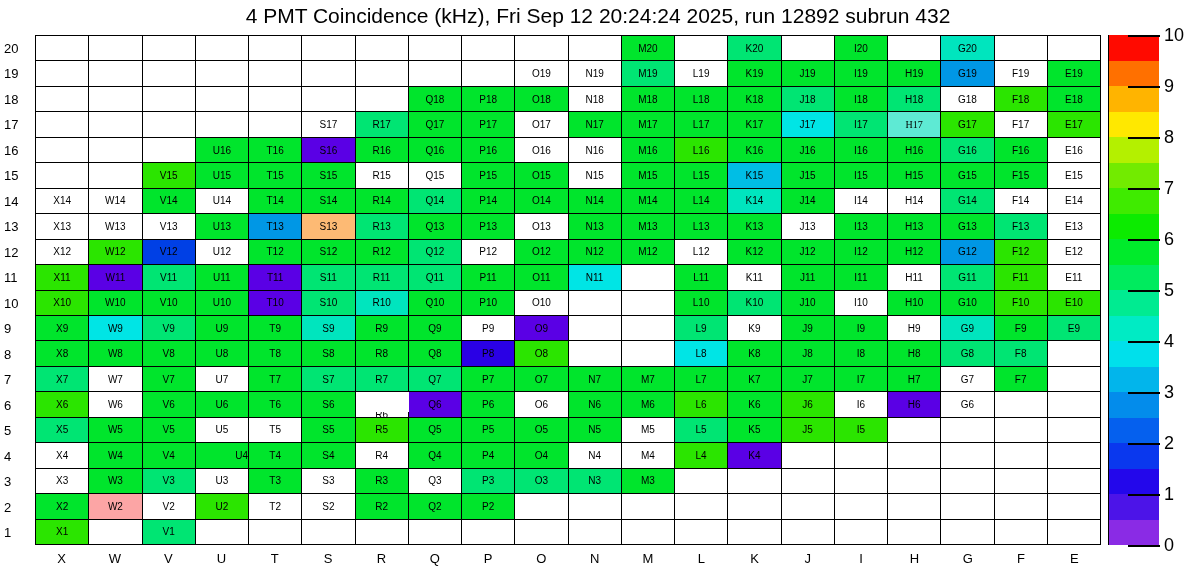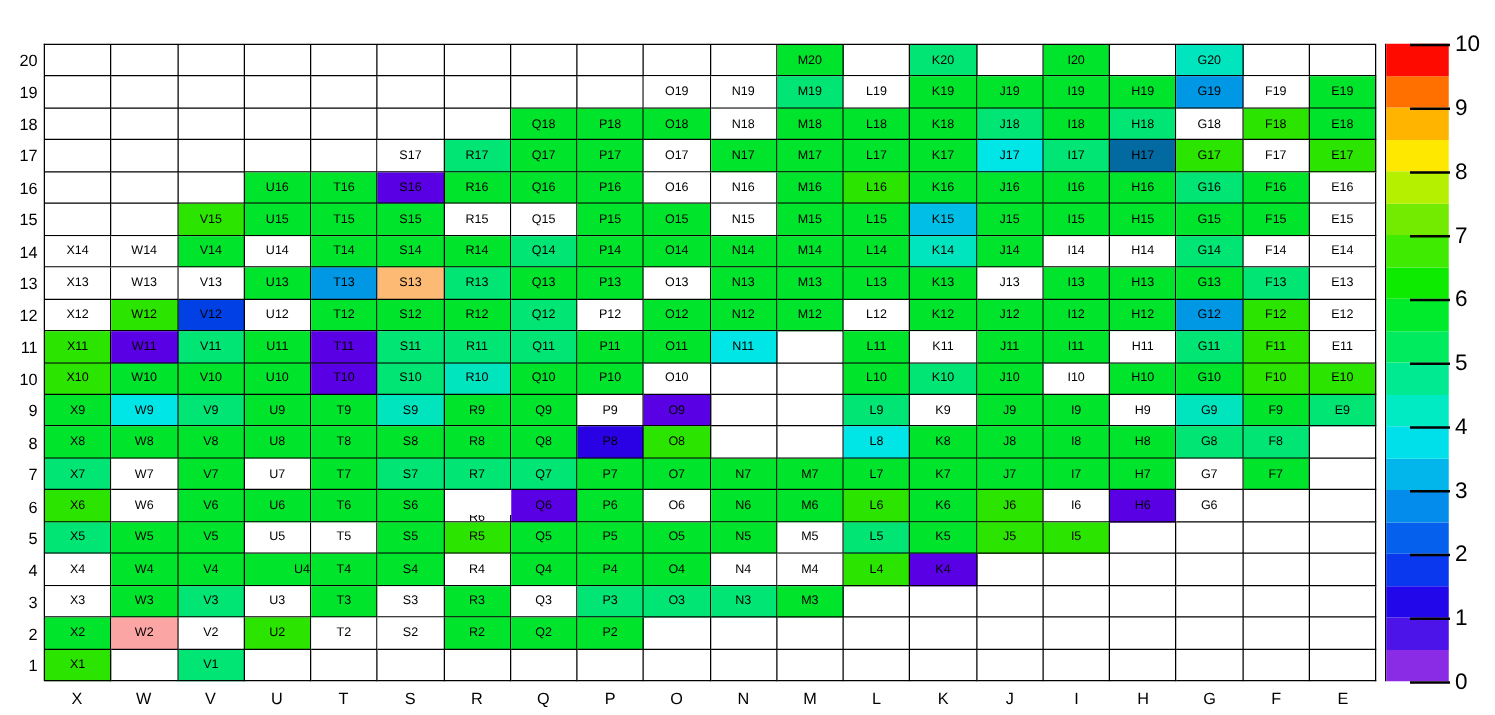--- a/index.html
+++ b/index.html
@@ -15,34 +15,35 @@
     position:absolute; left:35px; top:35px; width:1066px; height:510px;
     display:grid; grid-template-columns:repeat(20,1fr); grid-template-rows:repeat(20,1fr);
     border-top:1px solid #000; border-left:1px solid #000; box-sizing:border-box;
     background:#fff;
   }
   .cell {
     border-right:1px solid #000; border-bottom:1px solid #000; box-sizing:border-box;
     display:flex; align-items:center; justify-content:center; overflow:hidden;
   }
   .cell span { font-size:10px; color:#000; }
-  .yl { position:absolute; width:26px; text-align:right; font-size:13px; color:#000; }
+  .yl { position:absolute; width:26px; text-align:left; font-size:13px; color:#000; }
   .xl { position:absolute; width:53px; text-align:center; font-size:13px; color:#000; }
   #colorbar {
     position:absolute; left:1108px; top:35px; width:50px; height:510px;
     border-left:1px solid #000; box-sizing:content-box;
   }
   .cb-seg { position:absolute; left:0; width:50px; }
   .cb-tick { position:absolute; height:0; border-top:2px solid #000; width:32px; left:1128px; }
   .cb-lab { position:absolute; left:1164px; font-size:18px; color:#000; }
 </style>
 </head>
 <body>
 
 <div id="canvas">
+  <div id="title">4 PMT Coincidence (kHz), Fri Sep 12 20:24:24 2025, run 12892 subrun 432</div>
   <div id="plot">
       <div class="cell"></div>
       <div class="cell"></div>
       <div class="cell"></div>
       <div class="cell"></div>
       <div class="cell"></div>
       <div class="cell"></div>
       <div class="cell"></div>
       <div class="cell"></div>
       <div class="cell"></div>
@@ -184,21 +185,21 @@
       </div>
       <div class="cell" style="background: rgb(0, 229, 44);">
         <span>K17</span>
       </div>
       <div class="cell" style="background: rgb(0, 229, 229);">
         <span>J17</span>
       </div>
       <div class="cell" style="background: rgb(0, 229, 115);">
         <span>I17</span>
       </div>
-      <div class="cell" style="background: #0369a1;">
+      <div class="cell" style="background: #5eead4; font-family: Liberation Serif, serif;">
         <span>H17</span>
       </div>
       <div class="cell" style="background: rgb(43, 229, 0);">
         <span>G17</span>
       </div>
       <div class="cell" style="background: rgb(255, 255, 255);">
         <span>F17</span>
       </div>
       <div class="cell" style="background: rgb(43, 229, 0);">
         <span>E17</span>

